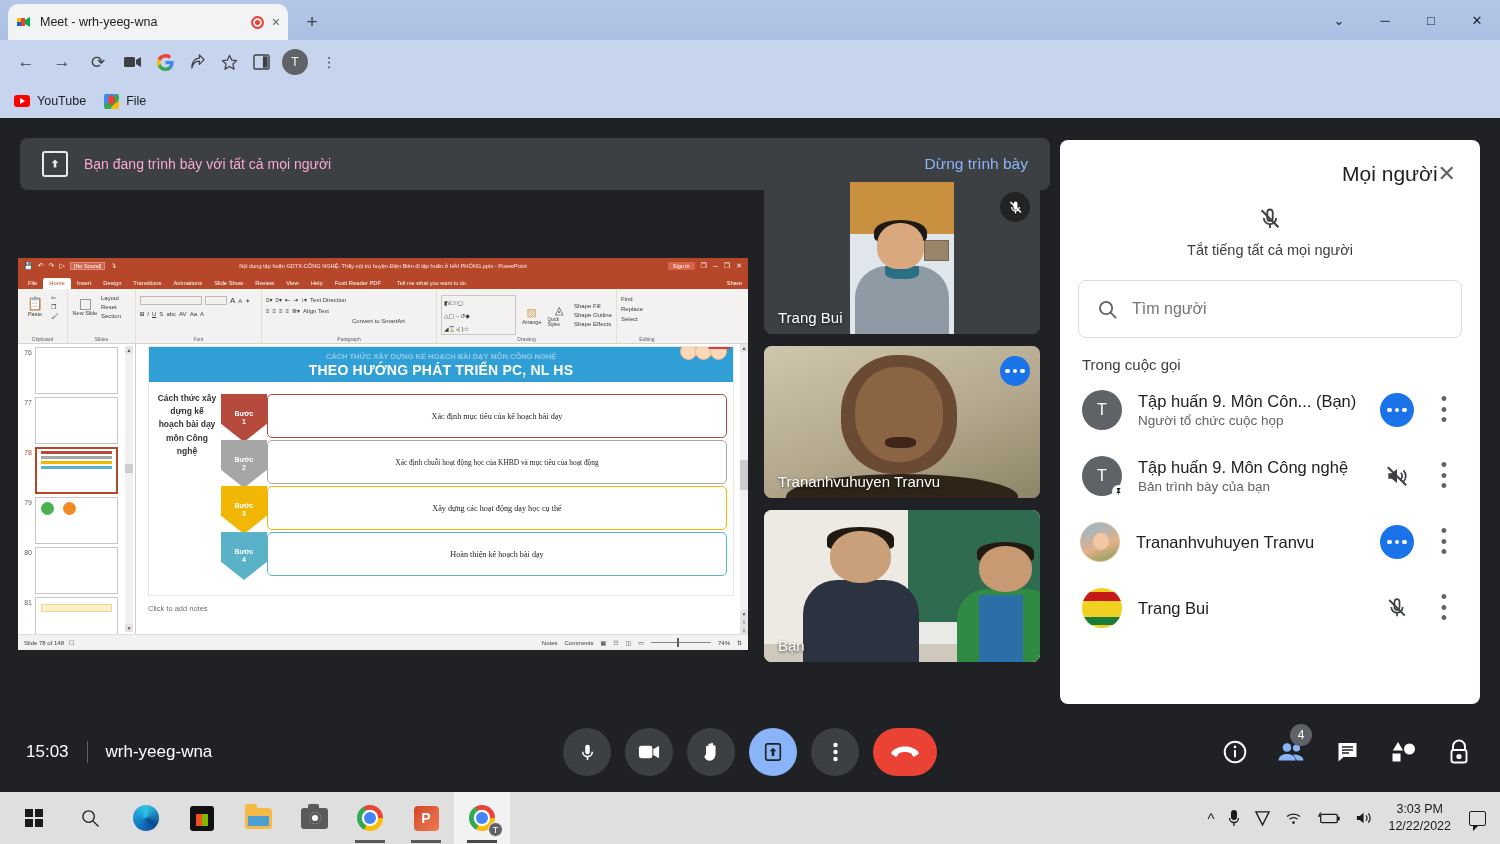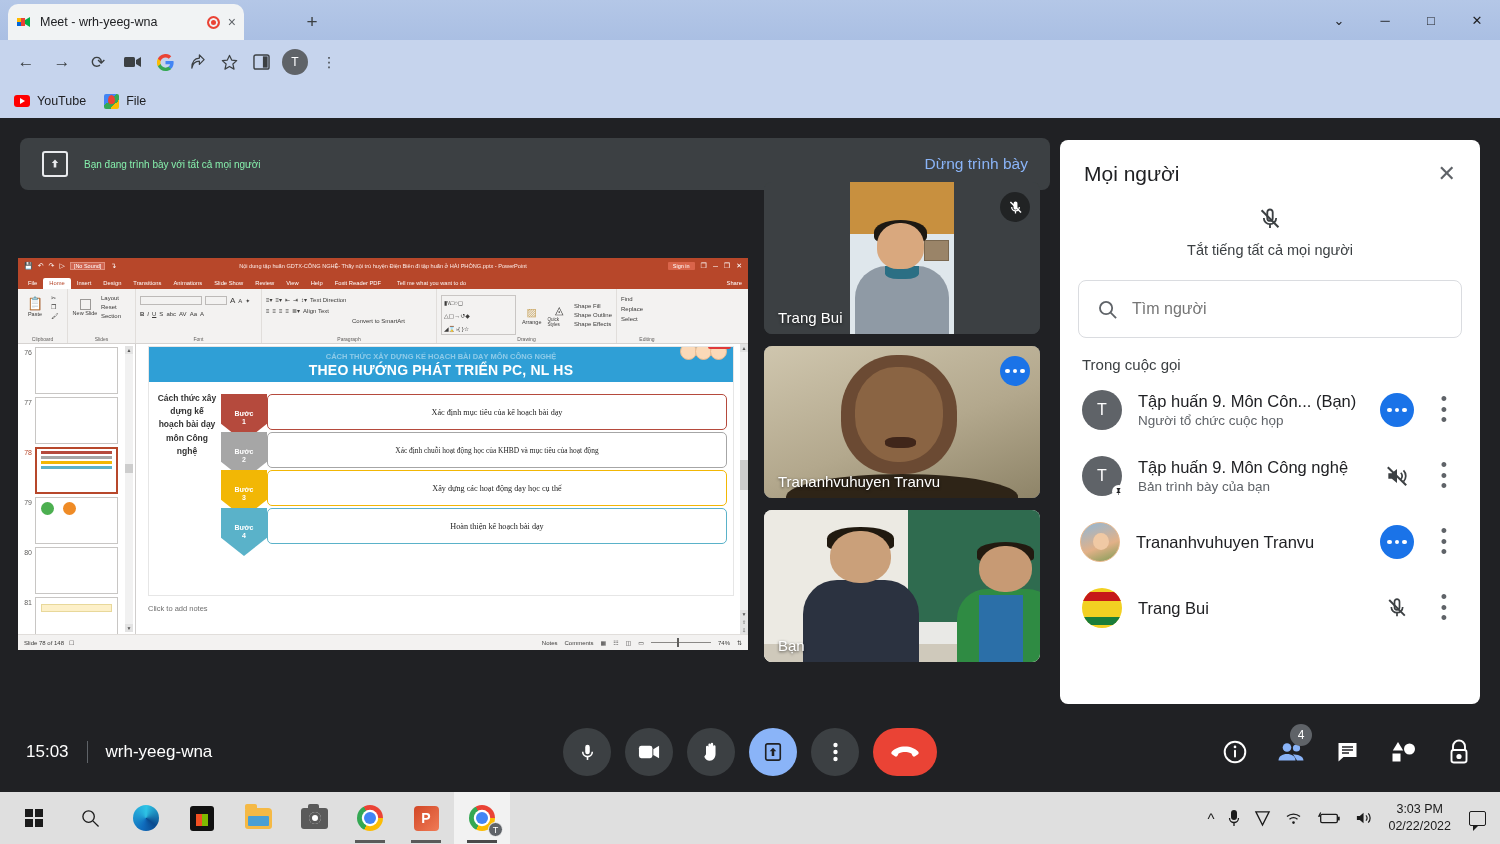--- a/index.html
+++ b/index.html
@@ -6,21 +6,21 @@
   html,body { width:1500px; height:844px; overflow:hidden; }
   body {
     font-family: "Liberation Sans", sans-serif;
     background:#202124;
   }
 
   
   .chrome { width:1500px; height:118px; background:#c6d4ed; position:relative; }
   .tabstrip { height:40px; position:relative; background:linear-gradient(#b4c7e7,#aabfe3); }
   .tab {
-    position:absolute; left:8px; top:4px; width:236px; height:36px;
+    position:absolute; left:8px; top:4px; width:280px; height:36px;
     background:#f1f3f4; border-radius:10px 10px 0 0;
     display:flex; align-items:center; padding:0 8px; gap:8px;
   }
   .tab-favicon { width:16px; height:16px; flex:none; position:relative; }
   .tab-title { font-size:12.5px; color:#202124; white-space:nowrap; overflow:hidden;
                text-overflow:ellipsis; flex:1; }
   .rec-dot { width:13px;height:13px;border-radius:50%;border:2.5px solid #ea4335;
              background:#ea4335; flex:none; box-shadow:inset 0 0 0 2px #f1f3f4; }
   .tab-close { font-size:14px; color:#5f6368; cursor:pointer; flex:none; line-height:1; }
   .newtab { position:absolute; left:300px; top:10px; width:24px;height:24px;
@@ -60,21 +60,21 @@
 
   .present-banner {
     position:absolute; left:20px; top:138px - 118px; width:1030px; height:52px;
     background:#3c4043; border-radius:8px; display:flex; align-items:center;
     padding:0 22px; gap:16px;
   }
   .present-icon {
     width:26px;height:26px;border:2px solid #e8eaed;border-radius:3px;
     display:flex;align-items:center;justify-content:center; flex:none;
   }
-  .present-text { color:#86efac; font-size:10px; flex:1; }
+  .present-text { color:#f9a8d4; font-size:14px; flex:1; }
   .present-stop { color:#8ab4f8; font-size:15.5px; cursor:pointer; }
 
   
   .share-stage {
     position:absolute; left:18px; top:140px; width:730px; height:392px;
     background:#fff; overflow:hidden;
     font-family:"Liberation Sans", sans-serif;
   }
   .ppt-title {
     height:16px; background:#b7472a; display:flex; align-items:center;
@@ -140,21 +140,21 @@
   .slide-head .l2 { font-size:14px; font-weight:bold; letter-spacing:.2px; }
   .slide-kids { position:absolute; right:6px; top:-4px; display:flex; gap:-2px; }
   .kid { width:17px;height:17px;border-radius:50%;background:#fbd9b8;border:1px solid #e8b98e;
          margin-left:-2px; position:relative; }
   .kid.r:after{content:"";position:absolute;left:-3px;top:-4px;width:23px;height:9px;
      background:#e03a3a;border-radius:10px 10px 3px 3px;}
   .slide-body { display:flex; padding:10px 6px 4px 8px; gap:4px; }
   .lefttext { width:60px; text-align:center; font-size:8.5px; font-weight:bold;
               color:#333; line-height:1.55; }
   .steps { flex:1; display:flex; flex-direction:column; gap:2px; padding-top:2px;}
-  .step { display:flex; align-items:stretch; height:36px; }
+  .step { display:flex; align-items:stretch; height:44px; }
   .chev {
     width:46px; position:relative; color:#fff; font-size:7px; font-weight:bold;
     display:flex; flex-direction:column; align-items:center; justify-content:center;
     line-height:1.15; text-align:center;
     clip-path: polygon(0 0, 100% 0, 100% 62%, 50% 100%, 0 62%);
     height:48px; margin-bottom:-12px;
   }
   .step-box { flex:1; border:1.5px solid #999; border-radius:5px;
               display:flex; align-items:center; justify-content:center;
               font-family:"Liberation Serif", serif; font-size:8.2px; color:#222;
@@ -225,21 +225,21 @@
   .p3 .h2{position:absolute;left:78%;top:24%;width:19%;height:30%;background:#c79a74;border-radius:48%;}
   .p3 .hair2{position:absolute;left:77%;top:21%;width:21%;height:13%;background:#221a10;border-radius:50% 50% 20% 20%;}
   .p3 .b2{position:absolute;left:70%;top:52%;width:36%;height:54%;background:#2f8b43;border-radius:30px 30px 0 0;}
   .p3 .b2b{position:absolute;left:78%;top:56%;width:16%;height:50%;background:#2b6fa8;}
 
   
   .people {
     position:absolute; right:20px; top:140px; width:420px; height:564px;
     background:#fff; border-radius:8px; overflow:hidden;
   }
-  .people-head { display:flex; align-items:center; padding:22px 24px 6px; }
+  .people-head { display:flex; align-items:center; padding:22px 24px 6px;text-align:right; }
   .people-title { font-size:21px; color:#202124; flex:1; }
   .people-close { font-size:22px; color:#5f6368; cursor:pointer; line-height:1; }
   .people-actions { display:flex; padding:14px 26px 0; }
   .pa { flex:1; display:flex; flex-direction:column; align-items:center; gap:10px;
         color:#3c4043; font-size:14.5px; cursor:pointer; }
   .search-wrap { margin:22px 18px 0; height:58px; border:1px solid #dadce0;
                  border-radius:8px; display:flex; align-items:center; padding:0 18px; gap:14px; }
   .search-input { flex:1; border:none; outline:none; font-size:16px; color:#3c4043;
                   font-family:"Liberation Sans", sans-serif; background:transparent; }
   .in-call { padding:18px 22px 4px; font-size:15px; color:#3c4043; }
@@ -1056,17 +1056,17 @@
     </span>
     <span class="tray-ic">
       <svg width="19" height="16" viewBox="0 0 20 16">
           <path d="M2 6h3l4-3.5v11L5 10H2z" fill="#1b1b1b"></path>
           <path d="M11.5 5.2a3.8 3.8 0 010 5.6" fill="none" stroke="#1b1b1b" stroke-width="1.3"></path>
           <path d="M14 3.2a7 7 0 010 9.6" fill="none" stroke="#1b1b1b" stroke-width="1.3"></path>
         </svg>
     </span>
     <span class="clock">
       <span style="display:block;">3:03 PM</span>
-      <span style="display:block;">02/22/2022</span>
+      <span style="display:block;">12/22/2022</span>
     </span>
     <span class="notif"></span>
   </div>
 </div>
 
 </body></html>

